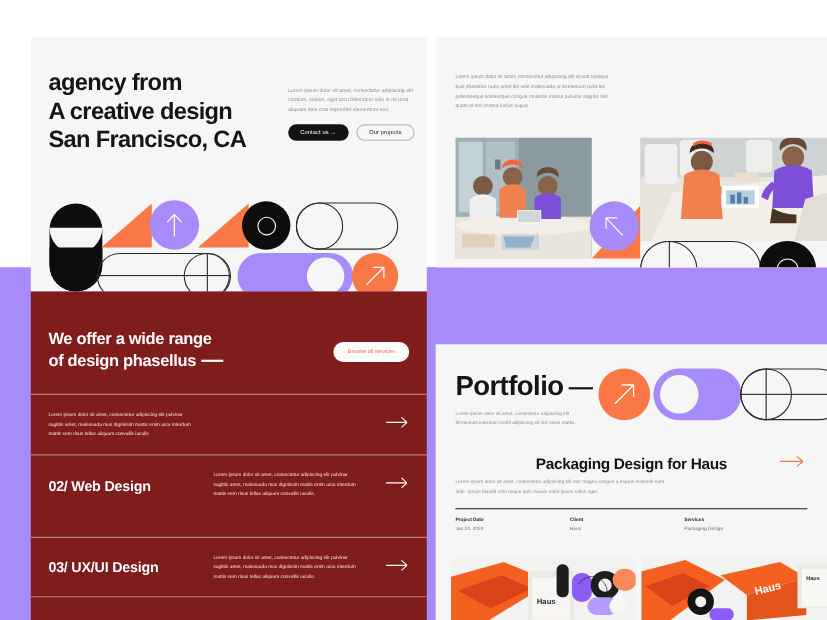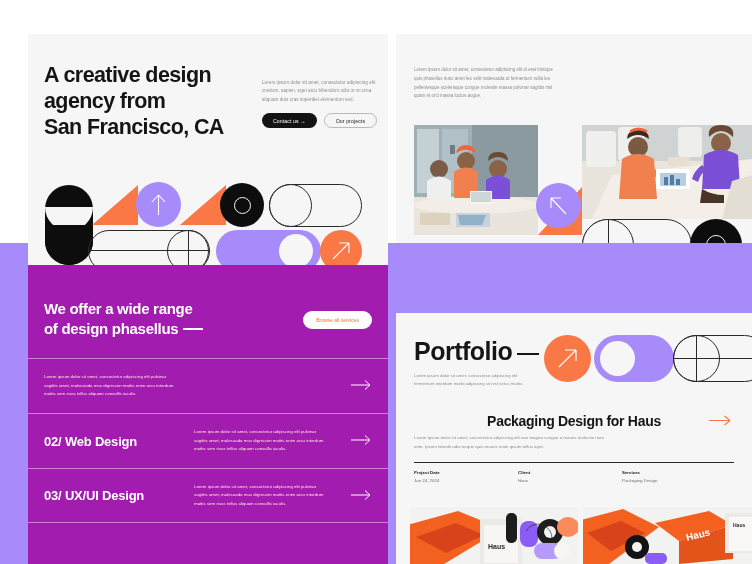--- a/index.html
+++ b/index.html
@@ -95,35 +95,35 @@
                border-right: 44px solid #f97845; border-top: 48px solid transparent; }
   .about-circ-purple { position: absolute; left: 140px; top: 58px; width: 45px; height: 45px; background: #a78bfa; border-radius: 50%; }
   
   .ab-pill-out { position: absolute; left: 186px; top: 94px; width: 110px; height: 52px; border: 0.8px solid #2a2a2a; border-radius: 26px; background: #f6f6f6; }
   .ab-circ-out { position: absolute; left: 186px; top: 94px; width: 52px; height: 52px; border: 0.8px solid #2a2a2a; border-radius: 50%; background: #f6f6f6; }
   .ab-vline { position: absolute; left: 212px; top: 94px; width: 0.8px; height: 52px; background: #2a2a2a; }
   .ab-circ-black { position: absolute; left: 294px; top: 94px; width: 52px; height: 52px; background: #0d0d0d; border-radius: 50%; }
   .ab-ring { position: absolute; left: 310px; top: 110px; width: 20px; height: 20px; border: 1.1px solid #f6f6f6; border-radius: 50%; }
 
   
-  #card-services { left: 28px; top: 265px; width: 360px; height: 299px; background: #a21caf; }
+  #card-services { left: 28px; top: 265px; width: 360px; height: 299px; background: #7f1d1d; }
   .svc-head { padding: 34px 0 0 16px; display: flex; justify-content: space-between; padding-right: 16px; }
   .svc-title { font-size: 15px; font-weight: 700; line-height: 1.3; color: #ffffff; letter-spacing: -0.3px; }
   .dash-w { display: inline-block; width: 20px; height: 2px; background: #ffffff; vertical-align: 4px; margin-left: 5px; }
   .svc-btn {
     background: #ffffff; color: #f4713f; font-size: 5px; border-radius: 40px;
     height: 18px; padding: 0 13px; display: flex; align-items: center; margin-top: 12px;
     white-space: nowrap;
   }
   .svc-list { margin-top: 20px; }
   .svc-row {
     display: flex; align-items: center; padding: 0 16px;
     height: 55px; border-top: 0.7px solid rgba(255,255,255,0.45);
   }
-  .svc-row:last-child { border-bottom: 0.7px solid rgba(255,255,255,0.45); }
+  .svc-row:last-child { border-bottom: 0.7px solid rgba(255,255,255,0.45); margin-top: 20px; }
   .svc-name { font-size: 13px; font-weight: 700; color: #ffffff; width: 150px; letter-spacing: -0.2px; }
   .svc-desc { font-size: 4.4px; line-height: 1.95; color: #ffe4d8; width: 130px; }
   .svc-arrow { margin-left: auto; }
 
   
   #card-portfolio { left: 396px; top: 313px; width: 356px; height: 251px; }
   .pf-top { position: relative; height: 86px; }
   .pf-head { padding: 24px 0 0 18px; width: 160px; }
   .pf-title { font-size: 25px; font-weight: 700; color: #151515; letter-spacing: -0.5px; }
   .pf-para { font-size: 4.3px; line-height: 1.95; color: #8d8d8d; margin-top: 6px; width: 124px; }
@@ -154,22 +154,22 @@
 
 <div class="stage">
 
   <div class="purple-bg"></div>
   <div class="purple-bg-right"></div>
 
   <div class="card" id="card-hero">
     <div class="hero-inner">
       <div class="hero-head">
         <div class="hero-title">
+          <div>agency from</div>
           <div>A creative design</div>
-          <div>agency from</div>
           <div>San Francisco, CA</div>
         </div>
       </div>
       <div class="hero-right">
         <div class="hero-para">Lorem ipsum dolor sit amet, consectetur adipiscing elit cnetium, sapien, eget arcu bibendum odio in mi urna aliquam duis cras imperdiet elementum sed.</div>
         <div class="hero-btns">
           <div class="btn btn-dark">Contact us →</div>
           <div class="btn btn-ghost">Our projects</div>
         </div>
       </div>

